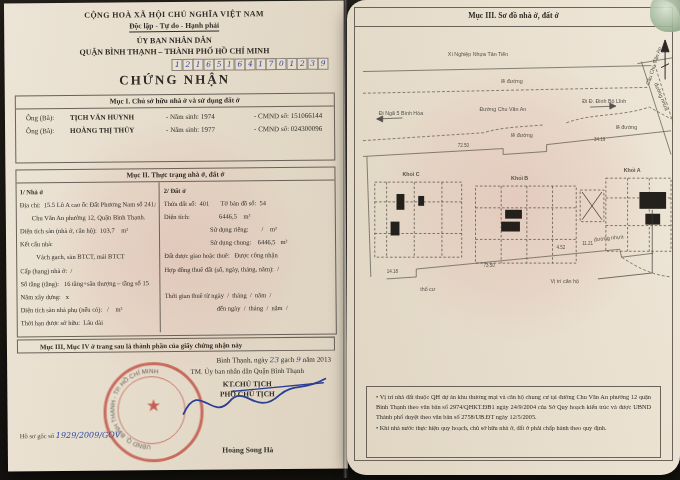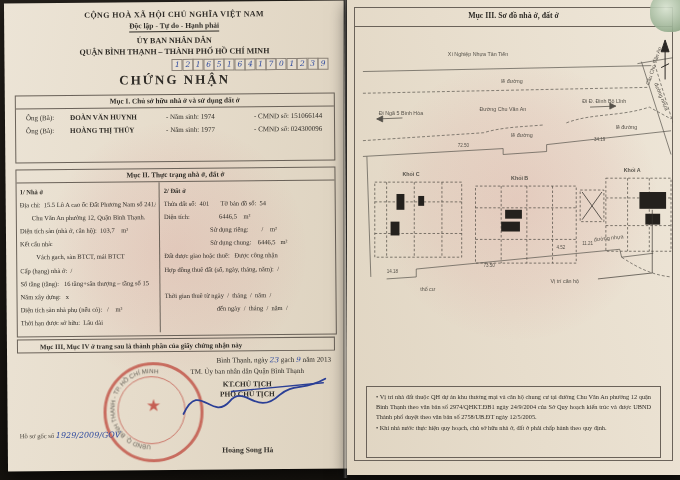--- a/index.html
+++ b/index.html
@@ -4,21 +4,21 @@
 <style>
   html,body{margin:0;padding:0;}
   body{width:680px;height:480px;overflow:hidden;background:#181512;font-family:"Liberation Serif",serif;}
   #photo{position:relative;width:680px;height:480px;background:linear-gradient(180deg,#26221d 0%,#15120e 100%);padding-left:35px;}
   .page{position:absolute;color:#2f2c27;}
   .lp{left:6px;top:2px;width:340px;height:468px;transform:rotate(-0.5deg);
       background:linear-gradient(100deg,#ece4d6 0%,#e6dccb 45%,#ddd2bf 100%);
       box-shadow:0 5px 16px rgba(0,0,0,.6);}
   .rp{left:347px;top:0;width:333px;height:475px;
       background:linear-gradient(255deg,#eee6d8 0%,#e7ddcc 55%,#e0d5c2 100%);
-      box-shadow:0 5px 16px rgba(0,0,0,.6);}
+      box-shadow:0 5px 16px rgba(0,0,0,.6);border-radius:19px;}
   .guilloche{position:absolute;border-radius:50%;pointer-events:none;
       background:radial-gradient(circle,rgba(210,125,125,.20) 0%,rgba(210,125,125,.10) 45%,rgba(210,125,125,0) 72%);}
   .abs{position:absolute;}
   .ctr{text-align:center;}
   .b{font-weight:bold;}
   .hdr1{left:0;right:0;top:8px;font-size:8px;letter-spacing:.4px;}
   .hdr2{left:0;right:0;top:19px;font-size:7.5px;}
   .hdr2 span{border-bottom:.8px solid #2f2c27;padding-bottom:1px;}
   .hdr3{left:0;right:0;top:34px;font-size:8px;}
   .hdr4{left:0;right:0;top:45px;font-size:8px;}
@@ -110,21 +110,21 @@
         <div class="digit-cell">3</div>
         <div class="digit-cell">9</div>
       </div>
 
     <div class="abs ctr b doc-title">CHỨNG NHẬN</div>
 
     <div class="abs box sec1">
       <div class="sec-head">Mục I. Chủ sở hữu nhà ở và sử dụng đất ở</div>
       <div class="owner-row">
         <span class="pre">Ông (Bà):</span>
-        <span class="name">ĐOÀN VĂN HUYNH</span>
+        <span class="name">TỊCH VĂN HUYNH</span>
         <span class="birth">- Năm sinh: 1974</span>
         <span class="id">- CMND số: 151066144</span>
       </div>
       <div class="owner-row">
         <span class="pre">Ông (Bà):</span>
         <span class="name">HOÀNG THỊ THỦY</span>
         <span class="birth">- Năm sinh: 1977</span>
         <span class="id">- CMND số: 024300096</span>
       </div>
     </div>

